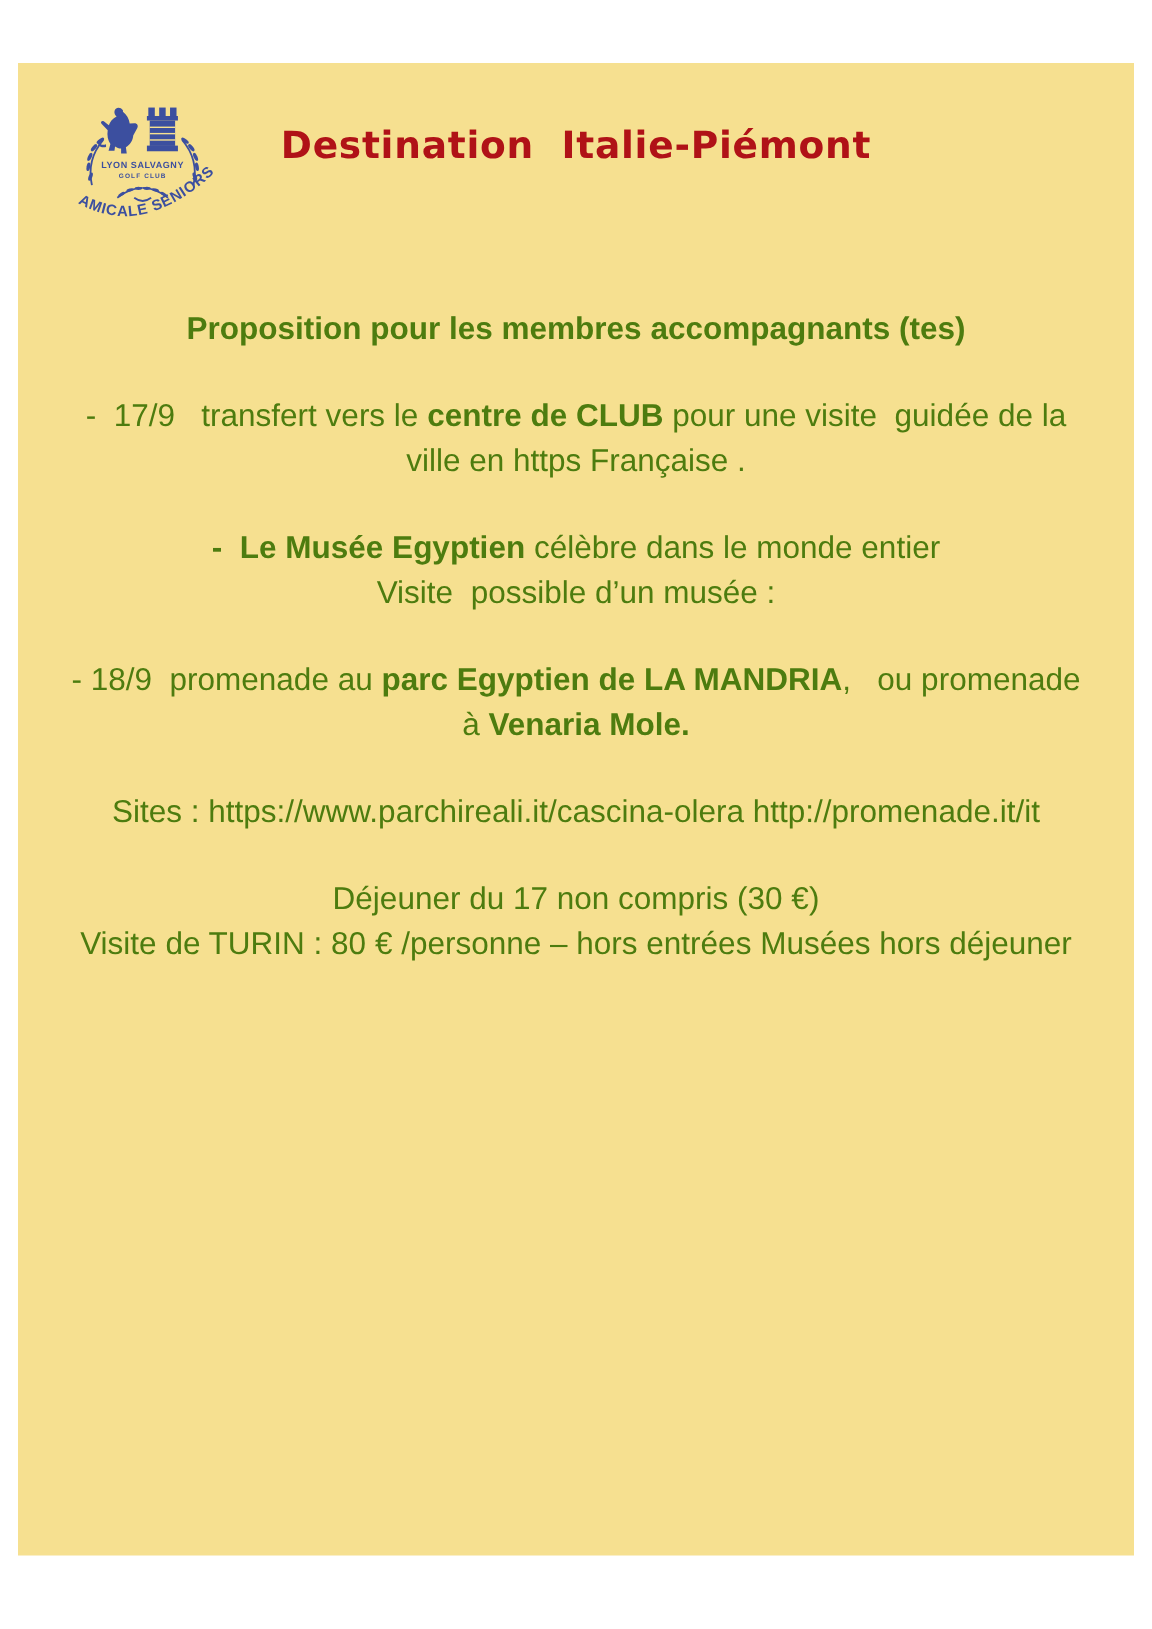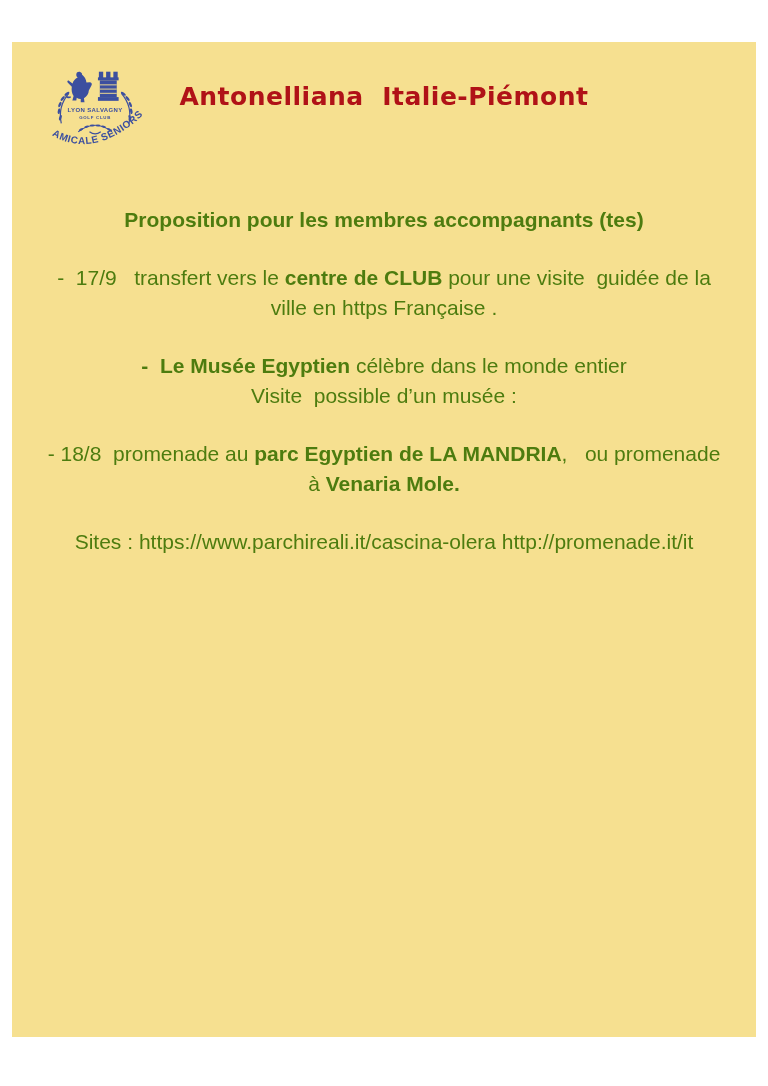--- a/index.html
+++ b/index.html
@@ -114,36 +114,40 @@
 
       <defs>
         <path id="arc-seniors" d="M 1,74 Q 46,101 97,55" fill="none"></path>
       </defs>
       <text font-size="10.6" letter-spacing="0.6">
         <textPath href="#arc-seniors" startOffset="1%">AMICALE SENIORS</textPath>
       </text>
     </svg>
   </div>
 
-  <div class="page-title" style="color: rgb(176, 18, 23);">Antonelliana  Italie-Piémont</div>
+  <div class="page-title" style="color: rgb(176, 18, 23);">Destination  Italie-Piémont</div>
 
   <div class="body-text" style="color: #4d7c0f;">
       <div class="para">
         <div class="line"><span class="seg bold">Proposition pour les membres accompagnants (tes)</span></div>
       </div>
       <div class="para">
         <div class="line"><span class="seg">-  17/9   transfert vers le </span><span class="seg bold">centre de CLUB</span><span class="seg"> pour une visite  guidée de la</span></div>
         <div class="line"><span class="seg">ville en https Française .</span></div>
       </div>
       <div class="para">
         <div class="line"><span class="seg bold">-  Le Musée Egyptien</span><span class="seg"> célèbre dans le monde entier</span></div>
         <div class="line"><span class="seg">Visite  possible d’un musée :</span></div>
       </div>
       <div class="para">
-        <div class="line"><span class="seg">- 18/8  promenade au </span><span class="seg bold">parc Egyptien de LA MANDRIA</span><span class="seg">,   ou promenade</span></div>
+        <div class="line"><span class="seg">- 18/9  promenade au </span><span class="seg bold">parc Egyptien de LA MANDRIA</span><span class="seg">,   ou promenade</span></div>
         <div class="line"><span class="seg">à </span><span class="seg bold">Venaria Mole.</span></div>
       </div>
       <div class="para">
         <div class="line"><span class="seg">Sites : https://www.parchireali.it/cascina-olera http://promenade.it/it</span></div>
+      </div>
+      <div class="para">
+        <div class="line"><span class="seg">Déjeuner du 17 non compris (30 €)</span></div>
+        <div class="line"><span class="seg">Visite de TURIN : 80 € /personne – hors entrées Musées hors déjeuner</span></div>
       </div>
     </div>
 
 </div>
 
 </body></html>

